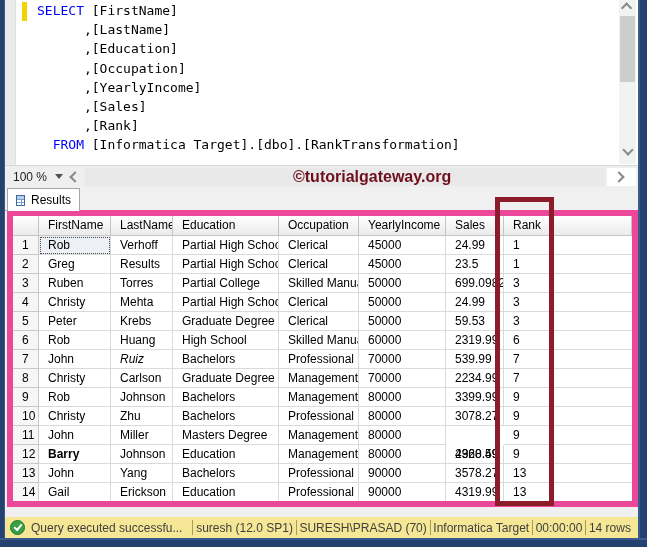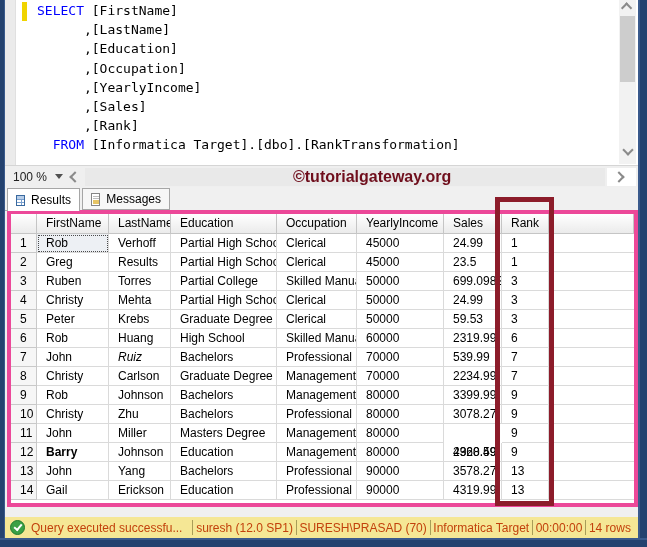--- a/index.html
+++ b/index.html
@@ -63,39 +63,39 @@
       repeating-linear-gradient(#0000 0 2.5px, #7aa0cf 2.5px 3.5px),
       repeating-linear-gradient(90deg, #0000 0 3.5px, #7aa0cf 3.5px 4.5px);
     background-size:100% 3px, 100% 100%, 100% 100%;
     background-repeat:no-repeat, repeat, repeat; }
   .icon-msg { width:10px; height:13px; box-sizing:border-box; border:1px solid #858585; background:#fff; position:relative; }
   .icon-msg::after { content:""; position:absolute; left:1px; bottom:1px; width:6px; height:4px; background:#e6c464; }
   .icon-msg::before{ content:""; position:absolute; left:1px; top:2px; width:6px; height:1px; background:#bdbdbd; box-shadow:0 2px 0 #bdbdbd; }
 
   
   .grid { position:absolute; left:7px; top:210px; width:631px; height:297px; background:#fff;
-          border:4px solid #ec4899; box-sizing:border-box; overflow:hidden; }
+          border:6px solid #ec4899; box-sizing:border-box; overflow:hidden; }
   .grow { display:flex; }
   .hc { box-sizing:border-box; height:20px; line-height:19px; font-size:12px; padding-left:9px;
         background:linear-gradient(#ffffff,#ebebeb); border-right:1px solid #c5c5c5; border-bottom:1px solid #c5c5c5;
         white-space:nowrap; overflow:hidden; }
   .hc.fill { flex:1; padding:0; }
   .trow { display:flex; height:19px; }
   .c { box-sizing:border-box; height:19px; line-height:18px; font-size:12px; padding-left:9px;
        border-right:1px solid #dadada; border-bottom:1px solid #dadada; white-space:nowrap; overflow:hidden; color:#000; }
   .c.rn { background:#f6f6f6; border-right:1px solid #c9c9c9; border-bottom:1px solid #c9c9c9; }
   .c.fill { flex:1; border-right:none; }
   .c.focused { outline:1px dotted #4a4a4a; outline-offset:-2px; background:#edf0f4; }
 
   .redrect { position:absolute; left:495px; top:197px; width:59px; height:309px;
              border:5px solid #8c1c2a; box-sizing:border-box; z-index:10; pointer-events:none; }
 
   
   .statusbar { position:absolute; left:5px; top:517px; width:633px; height:21px; background:#f5e795;
-               display:flex; align-items:center; font-size:12px; color:#c2410c; padding:0 5px; box-sizing:border-box; }
+               display:flex; align-items:center; font-size:12px; color:#404040; padding:0 5px; box-sizing:border-box; }
   .sfirst { display:flex; align-items:center; gap:6px; white-space:nowrap; }
   .check-icon { width:13px; height:13px; border-radius:50%; background:#3aa045; border:1px solid #1f7a2e;
                 position:relative; flex:0 0 auto; }
   .check-icon::after { content:""; position:absolute; left:3px; top:3px; width:6px; height:3px;
                 border-left:2px solid #fff; border-bottom:2px solid #fff; transform:rotate(-50deg); }
   .sitems { display:flex; flex:1; justify-content:space-between; align-items:center; margin-left:10px; }
   .ssep { width:1px; height:15px; background:#a89d58; }
   .sitem { white-space:nowrap; padding:0 2px; }
 </style>
 </head>
@@ -130,24 +130,20 @@
   </div>
 </div>
 
 <div class="watermark">©tutorialgateway.org</div>
 
 <div class="tabbar">
   <div class="tab tab-results">
     <span class="icon-grid"></span>
     <span>Results</span>
   </div>
-  <div class="tab tab-messages">
-    <span class="icon-msg"></span>
-    <span>Messages</span>
-  </div>
 </div>
 
 <div class="grid">
   <div class="grow">
       <div class="hc" style="width: 26px;"></div>
       <div class="hc" style="width: 72px;">FirstName</div>
       <div class="hc" style="width: 62px;">LastName</div>
       <div class="hc" style="width: 106px;">Education</div>
       <div class="hc" style="width: 80px;">Occupation</div>
       <div class="hc" style="width: 87px;">YearlyIncome</div>

